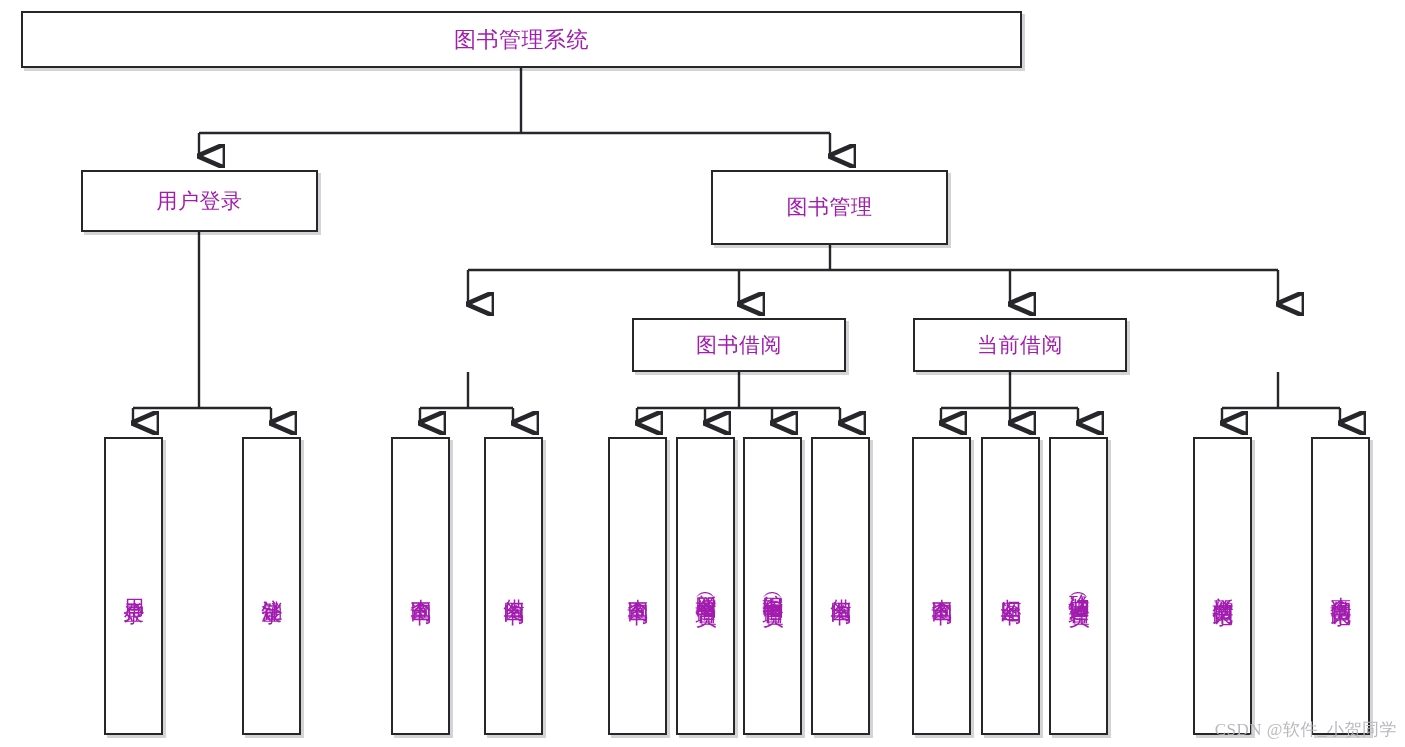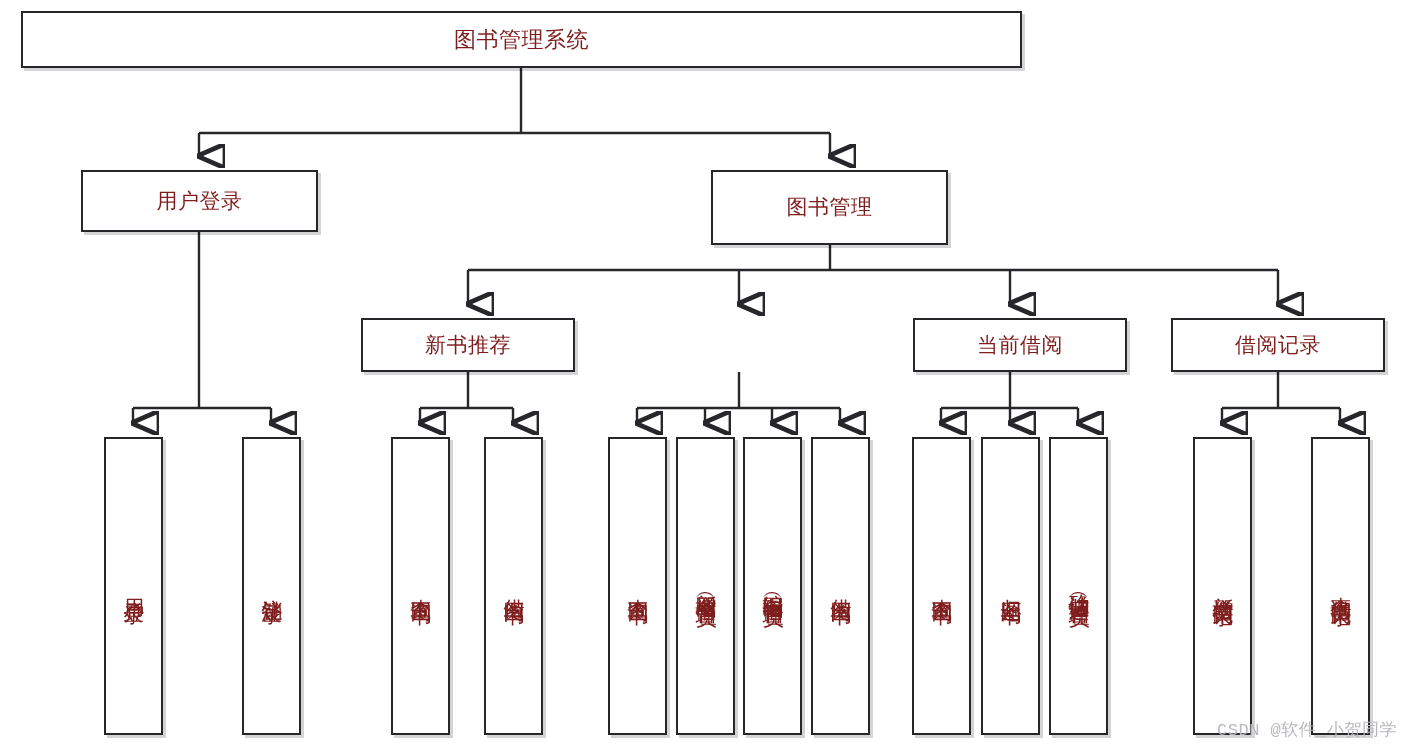--- a/index.html
+++ b/index.html
@@ -21,21 +21,21 @@
   
   .node {
     position: absolute;
     box-sizing: border-box;
     background: #ffffff;
     border: 2px solid #26262b;
     box-shadow: 3px 3px 0 0 rgba(0,0,0,0.17);
     display: flex;
     align-items: center;
     justify-content: center;
-    color: #7f1d1d;
+    color: #a21caf;
     line-height: 1.18;
   }
   .node .label {
     display: block;
     text-align: center;
     white-space: pre-line;
   }
   
   .node.horiz .label {
     font-size: 21px;
@@ -74,21 +74,21 @@
   }
   
   #watermark {
     position: absolute;
     right: 8px;
     bottom: 6px;
     font-size: 17px;
     color: #b9b9bd;
     letter-spacing: 0.5px;
     white-space: nowrap;
-    font-family: Liberation Mono, monospace;
+    font-family: Liberation Serif, serif;
   }
 </style>
 </head>
 <body>
 
 <div id="diagram-root">
 
   <svg id="edges" viewBox="0 0 1405 747" width="1405" height="747">
     <defs>
       <marker id="arrow" viewBox="0 0 10 12" refX="5" refY="11" markerWidth="9" markerHeight="11" orient="auto-start-reverse">
@@ -146,29 +146,26 @@
     <span class="label">图书管理系统</span>
   </div>
 
   <div class="node horiz" style="left:81px; top:170px; width:237px; height:62px;">
     <span class="label">用户登录</span>
   </div>
   <div class="node horiz" style="left:711px; top:170px; width:237px; height:75px;">
     <span class="label">图书管理</span>
   </div>
 
-  <div class="node horiz" style="left:361px; top:318px; width:214px; height:54px;">
-    <span class="label">新书推荐</span>
+  <div class="node horiz" style="left:632px; top:318px; width:214px; height:54px;">
+    <span class="label">图书借阅</span>
   </div>
   <div class="node horiz" style="left:913px; top:318px; width:214px; height:54px;">
     <span class="label">当前借阅</span>
   </div>
-  <div class="node horiz" style="left:1171px; top:318px; width:214px; height:54px;">
-    <span class="label">借阅记录</span>
-  </div>
 
   <div class="node vert" style="left:104px; top:437px; width:59px; height:298px;">
     <span class="label">用户登录</span>
   </div>
   <div class="node vert" style="left:242px; top:437px; width:59px; height:298px;">
     <span class="label">注销登录</span>
   </div>
 
   <div class="node vert" style="left:391px; top:437px; width:59px; height:298px;">
     <span class="label">查询图书</span>

